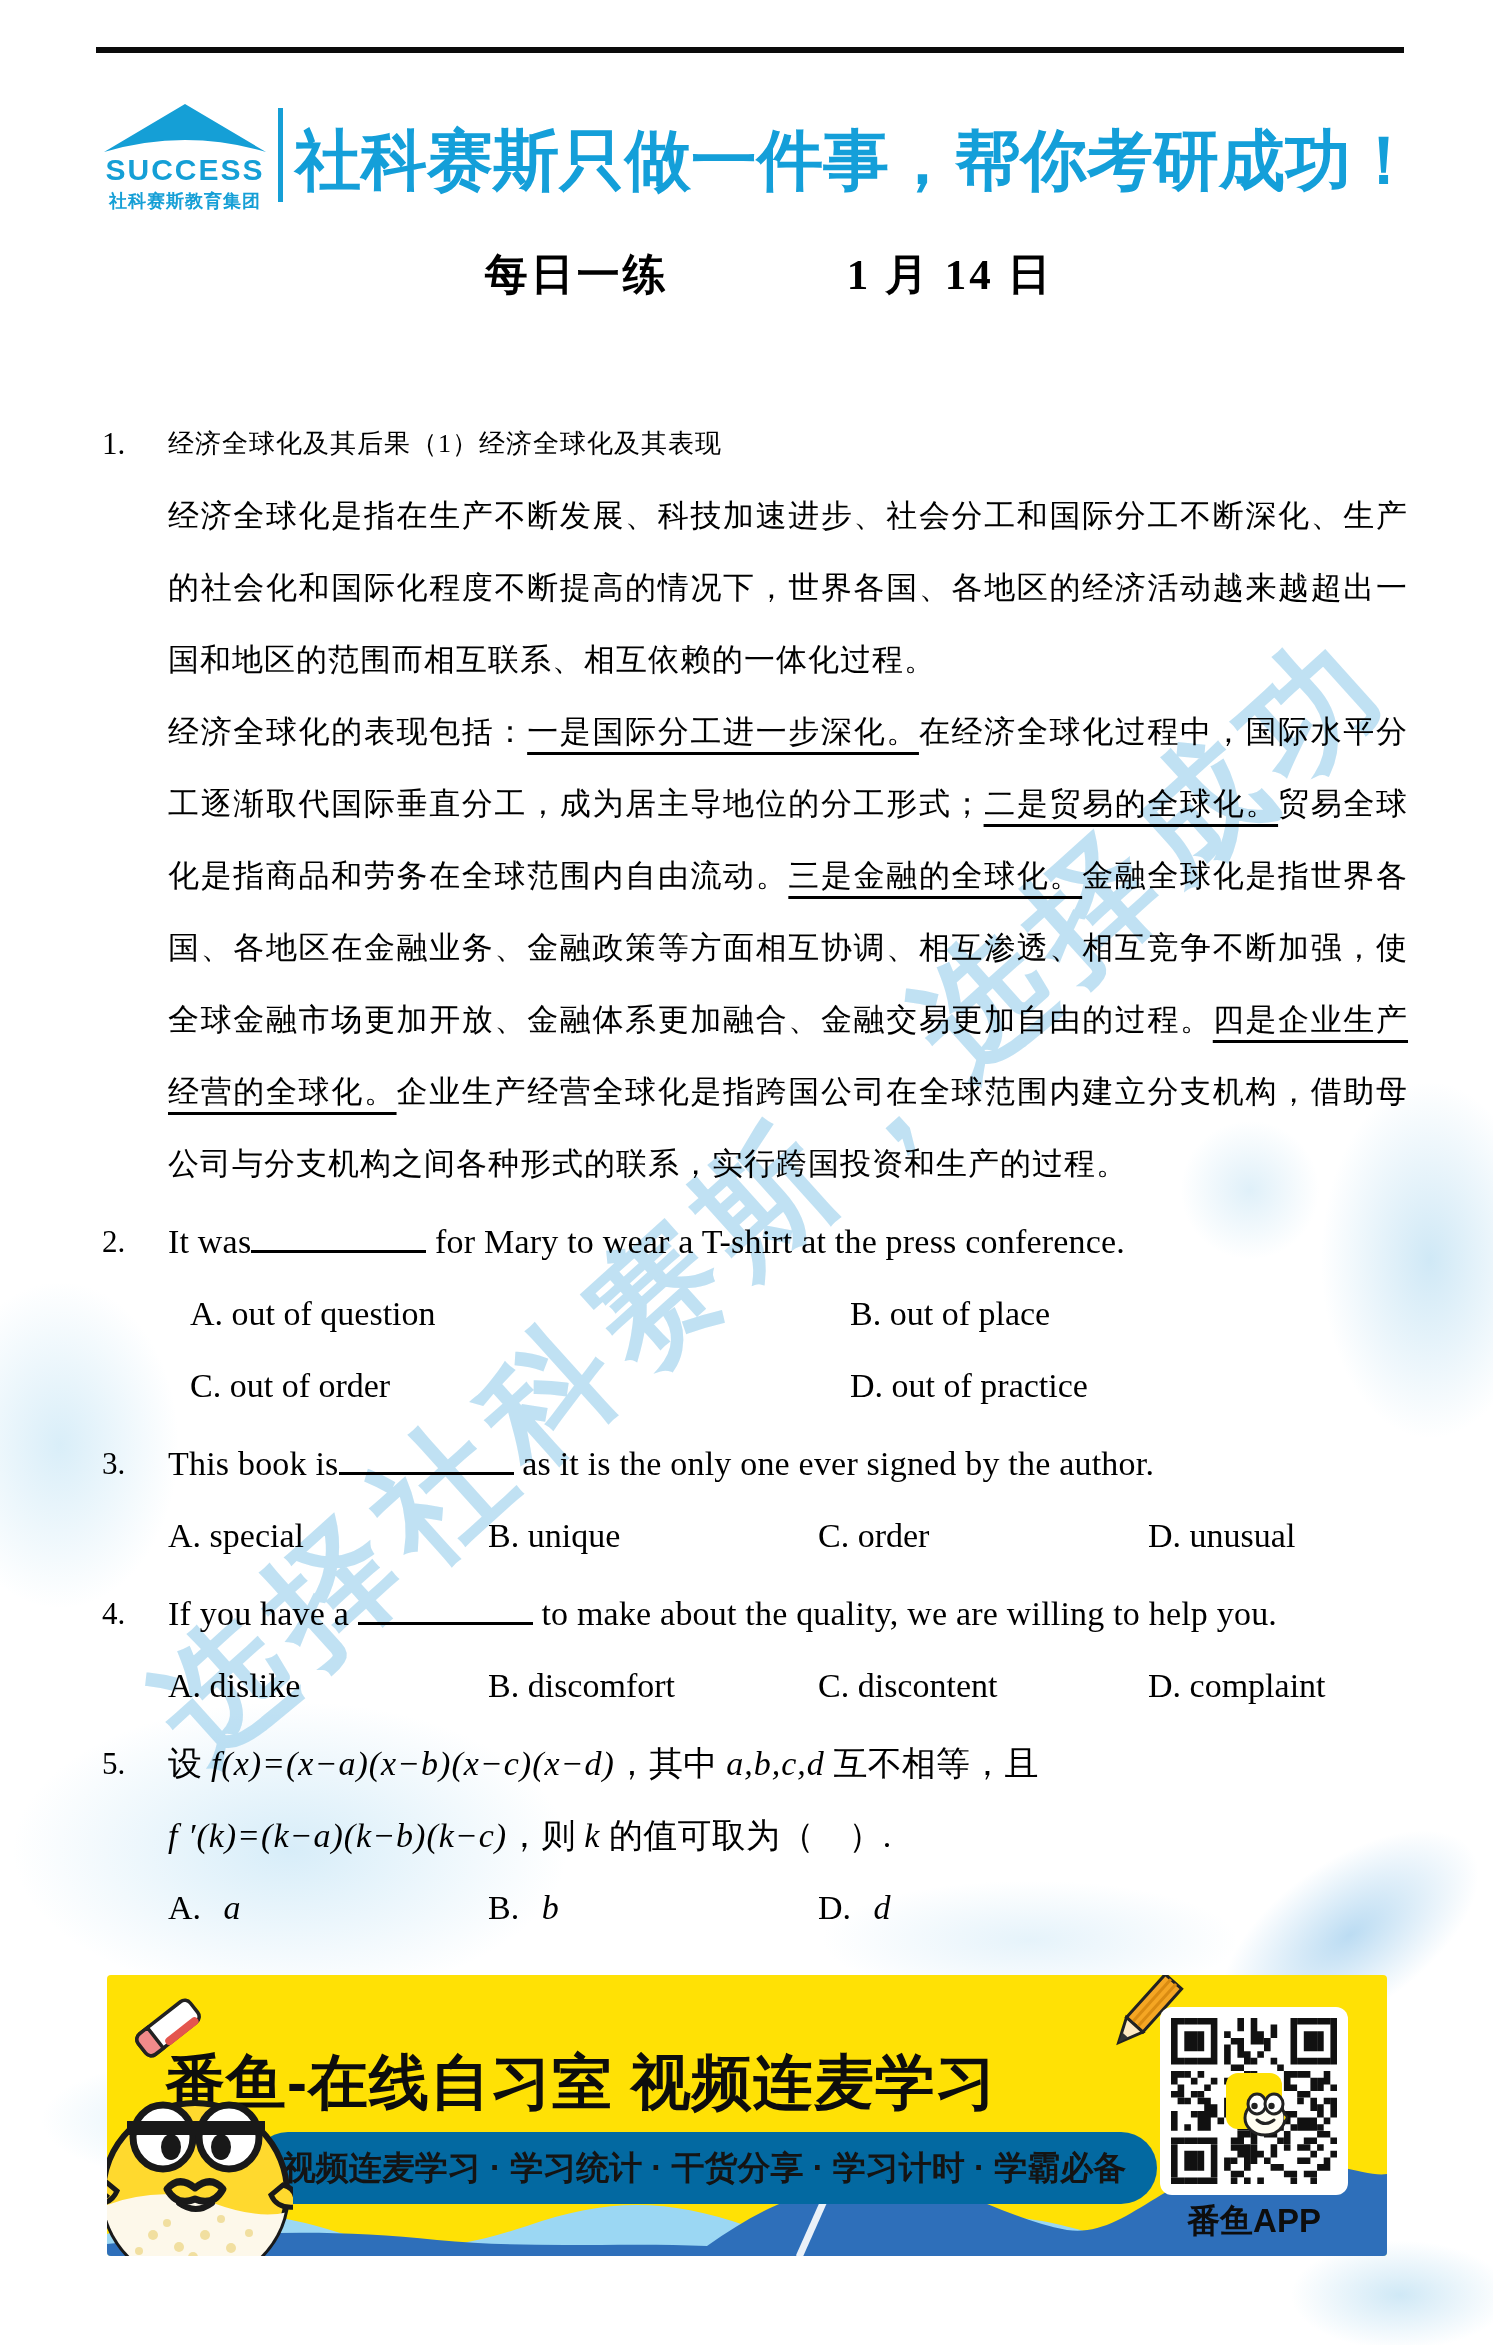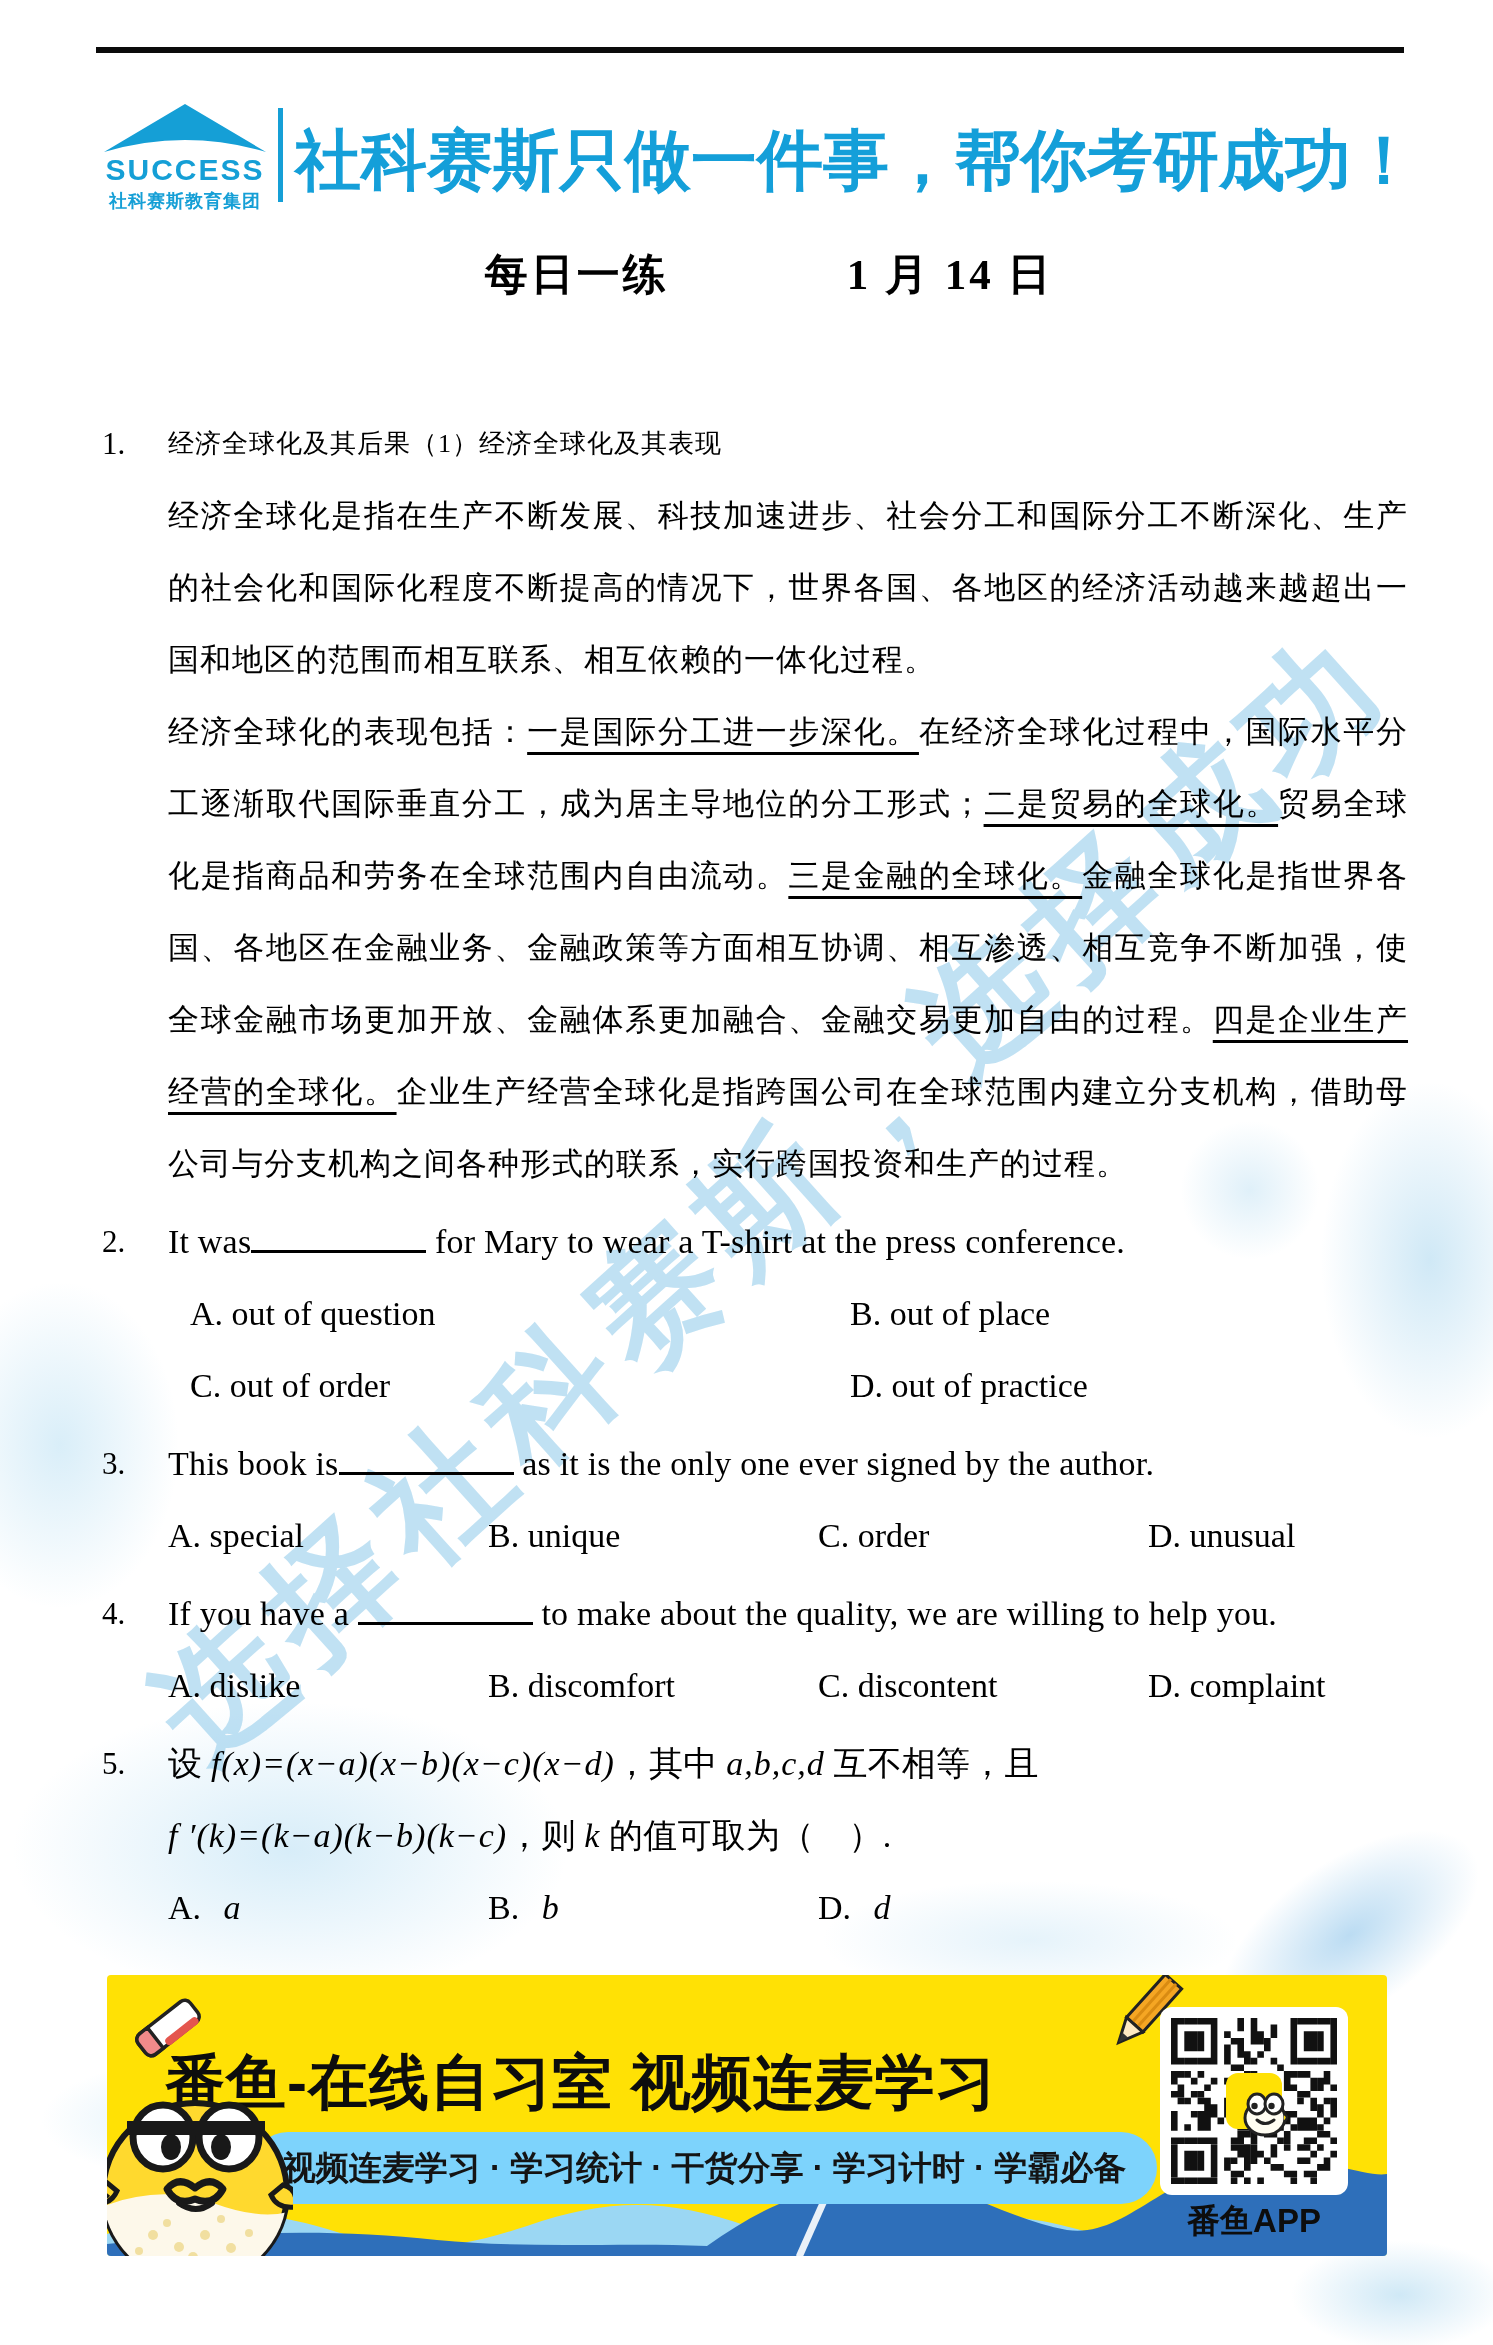--- a/index.html
+++ b/index.html
@@ -53,21 +53,21 @@
   .opts{display:grid;font-size:34px;line-height:72px;}
   .cols2{grid-template-columns:660px 1fr;margin-left:22px;}
   .cols4{grid-template-columns:320px 330px 330px 1fr;}
   .opt .formula{margin-left:14px;}
 
   
   .banner{position:absolute;left:107px;top:1975px;width:1280px;height:281px;background:#ffe105;
           border-radius:4px;overflow:hidden;z-index:3;}
   .headline{position:absolute;left:58px;top:68px;z-index:4;white-space:nowrap;
             font-family:"Liberation Sans",sans-serif;font-weight:900;font-size:60px;letter-spacing:1px;color:#0d0d0d;}
-  .features-pill{position:absolute;left:145px;top:157px;width:905px;height:72px;background:#7dd3fc;border-radius:40px;
+  .features-pill{position:absolute;left:145px;top:157px;width:905px;height:72px;background:#0369a1;border-radius:40px;
                  display:flex;align-items:center;justify-content:center;z-index:5;
                  font-family:"Liberation Sans",sans-serif;font-weight:700;font-size:33px;color:#141414;white-space:nowrap;}
   .qr-box{position:absolute;left:1053px;top:32px;width:188px;height:188px;background:#fff;border-radius:12px;z-index:6;}
   .qr-box svg{position:absolute;left:11px;top:11px;}
   .qr-icon{position:absolute;left:66px;top:66px;width:56px;height:56px;background:#ffe105;border-radius:12px;z-index:7;}
   .qr-caption{position:absolute;left:1053px;top:224px;width:188px;text-align:center;z-index:6;
               font-family:"Liberation Sans",sans-serif;font-weight:900;font-size:33px;color:#0d0d0d;}
   .waves{position:absolute;left:0;bottom:0;width:1280px;height:120px;z-index:3;}
   .streak{position:absolute;right:560px;bottom:-6px;width:7px;height:120px;background:rgba(255,255,255,.9);transform:rotate(24deg);z-index:4;}
   .puffer{position:absolute;left:-14px;top:110px;z-index:6;}

